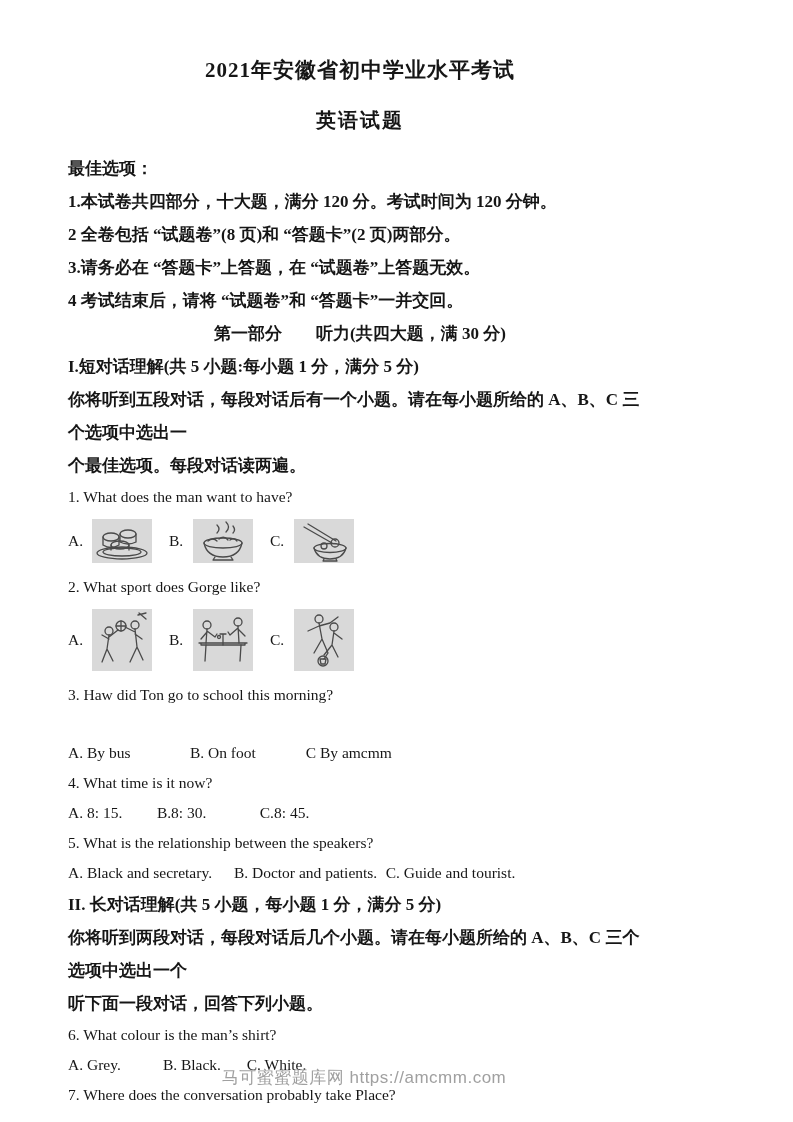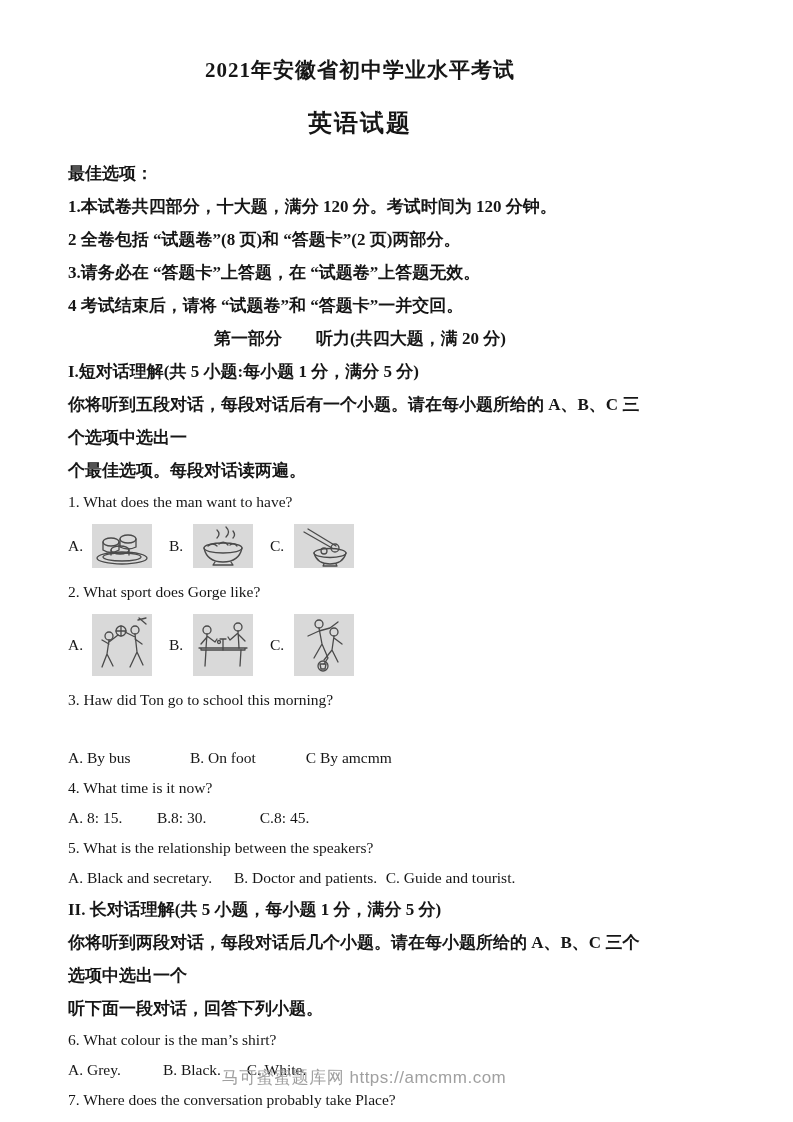--- a/index.html
+++ b/index.html
@@ -18,21 +18,21 @@
   .title {
     margin: 0;
     text-align: center;
     font-size: 21px;
     font-weight: 700;
     letter-spacing: 1px;
   }
   .subtitle {
     margin: 23px 0 0 0;
     text-align: center;
-    font-size: 24px;
+    font-size: 20px;
     font-weight: 700;
     letter-spacing: 2px;
   }
 
   .cn-line {
     margin: 0;
     font-size: 17px;
     font-weight: 700;
     line-height: 33px;
   }
@@ -100,21 +100,21 @@
 
     <h1 class="title">2021年安徽省初中学业水平考试</h1>
     <h2 class="subtitle">英语试题</h2>
 
     <p class="cn-line notice-heading">最佳选项：</p>
     <p class="cn-line">1.本试卷共四部分，十大题，满分 120 分。考试时间为 120 分钟。</p>
     <p class="cn-line">2 全卷包括 “试题卷”(8 页)和 “答题卡”(2 页)两部分。</p>
     <p class="cn-line">3.请务必在 “答题卡”上答题，在 “试题卷”上答题无效。</p>
     <p class="cn-line">4 考试结束后，请将 “试题卷”和 “答题卡”一并交回。</p>
 
-    <p class="part-heading">第一部分　　听力(共四大题，满 20 分)</p>
+    <p class="part-heading">第一部分　　听力(共四大题，满 30 分)</p>
 
     <p class="cn-line">I.短对话理解(共 5 小题:每小题 1 分，满分 5 分)</p>
     <p class="cn-line">你将听到五段对话，每段对话后有一个小题。请在每小题所给的 A、B、C 三个选项中选出一</p>
     <p class="cn-line">个最佳选项。每段对话读两遍。</p>
 
     <p class="en-line">1. What does the man want to have?</p>
 
     <div class="img-row q1-row">
       <span class="opt-letter">A.</span>
       <span class="img-box">

